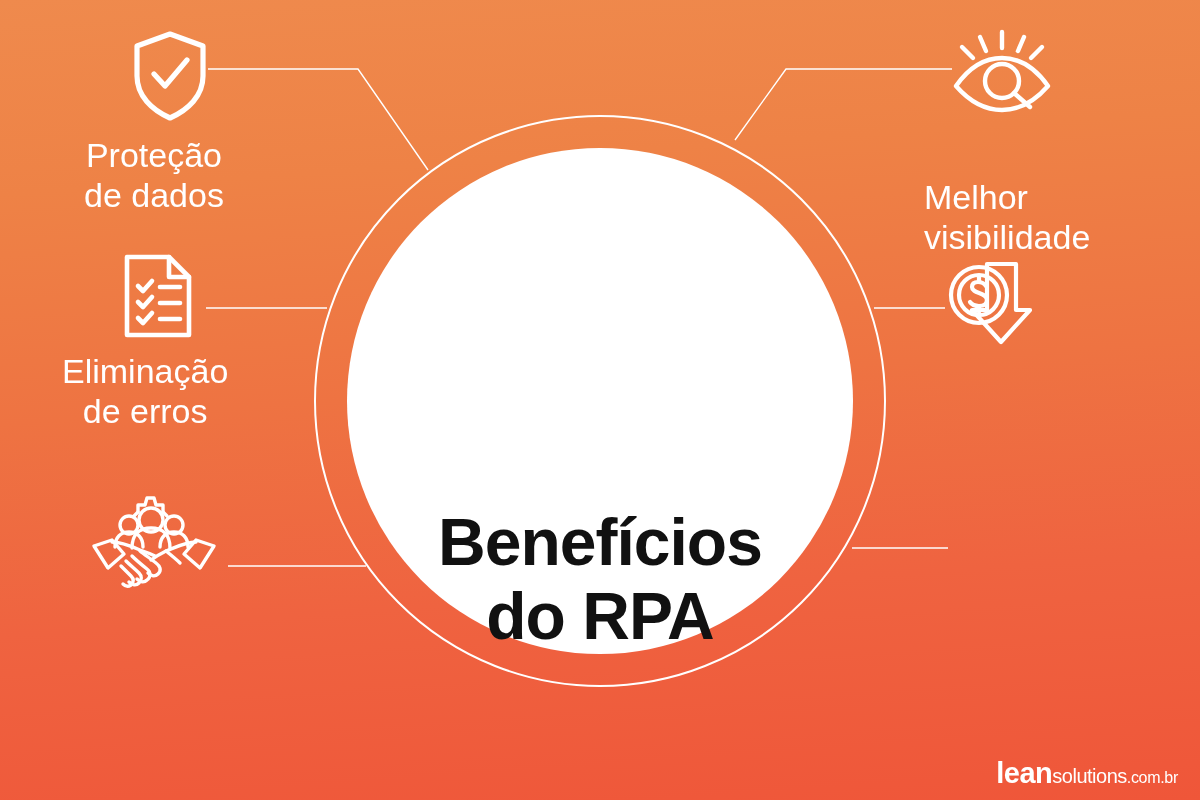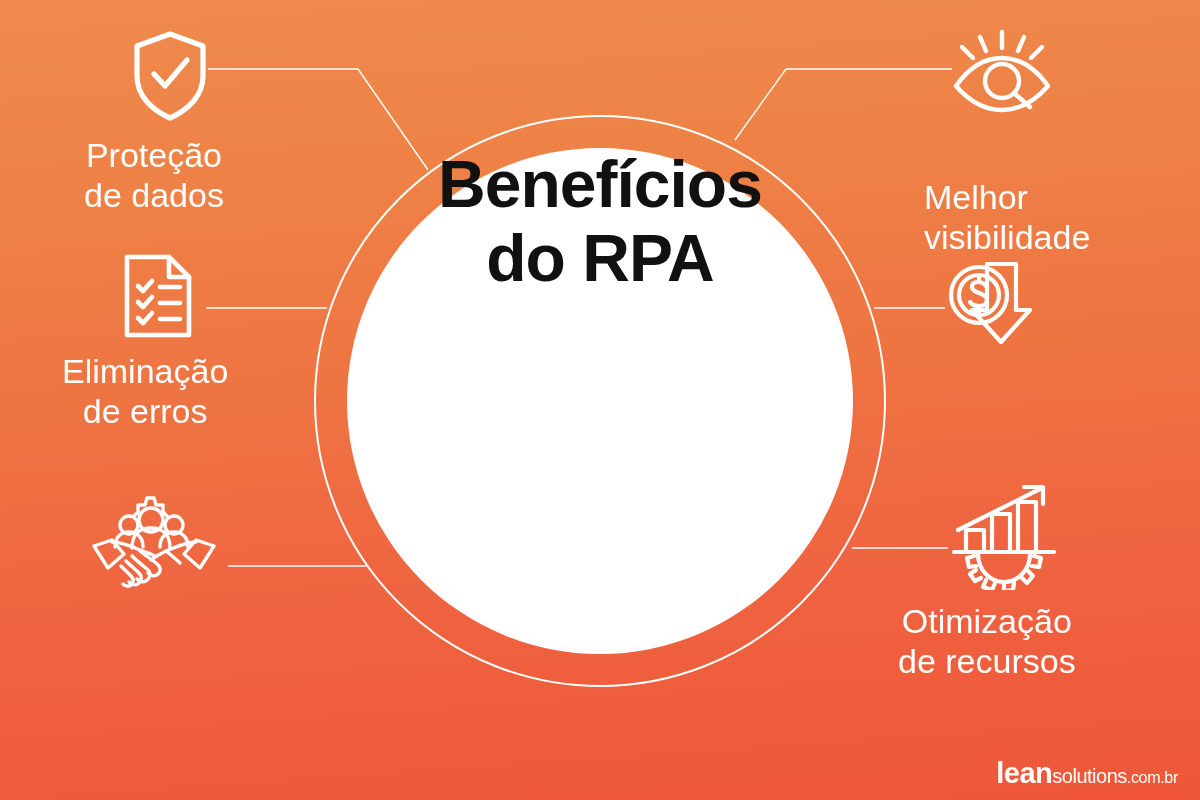--- a/index.html
+++ b/index.html
@@ -33,21 +33,21 @@
     border-radius: 50%;
     box-sizing: border-box;
   }
   .center-disc {
     position: absolute;
     left: 347px; top: 148px;
     width: 506px; height: 506px;
     background: #ffffff;
     border-radius: 50%;
     display: flex;
-    align-items: flex-start;
+    align-items: flex-end;
     justify-content: center;
   }
   .center-title {
     color: #111111;
     font-size: 66px;
     font-weight: 700;
     line-height: 1.12;
     text-align: center;
     letter-spacing: -1px;
     white-space: pre-line;
@@ -226,45 +226,20 @@
         <path d="M41 6 L70 6 L70 52 L84 52 L55 84 L26 52 L41 52 Z"></path>
 
         <circle cx="33" cy="37" r="28" fill="none"></circle>
         <circle cx="33" cy="37" r="20" fill="none"></circle>
         <path d="M40 28 C38 25 35 24 32 24 C28 24 26 26 26 29 C26 36 41 34 41 42 C41 46 38 48 33 48 C29 48 26 47 24 44"></path>
         <path d="M33 19 L33 24 M33 48 L33 54"></path>
       </svg>
     </span>
   </div>
 
-  <div class="benefit right" id="item-otimizacao-recursos">
-    <span class="benefit-icon">
-      <svg width="114" height="108" viewBox="0 0 114 108" fill="none" stroke="#ffffff" stroke-width="4.2" stroke-linecap="round" stroke-linejoin="round">
-
-        <path d="M8 48 L92 6"></path>
-        <path d="M74 5 L93 5 L93 22"></path>
-
-        <rect x="16" y="48" width="18" height="22"></rect>
-        <rect x="42" y="32" width="18" height="38"></rect>
-        <rect x="68" y="20" width="18" height="50"></rect>
-
-        <path d="M4 70 L104 70"></path>
-
-        <path d="M28 72 C28 88 40 100 54 100 C68 100 80 88 80 72" stroke-dasharray="0"></path>
-        <path d="M24 74 L17 76 L19 85 L26 84"></path>
-        <path d="M26 88 L20 92 L25 99 L31 96"></path>
-        <path d="M36 98 L33 105 L42 108 L45 101"></path>
-        <path d="M54 102 L54 109 L63 108 L64 101"></path>
-        <path d="M72 96 L77 101 L83 94 L78 89"></path>
-        <path d="M82 84 L89 85 L91 76 L84 74"></path>
-      </svg>
-    </span>
-    <p class="benefit-label">Otimização
-de recursos</p>
-  </div>
 
   <div id="brand-logo">
     <span class="logo-lean">lean</span>
     <span class="logo-solutions">solutions</span>
     <span class="logo-tld">.com.br</span>
   </div>
 
 </div>
 
 </body></html>

